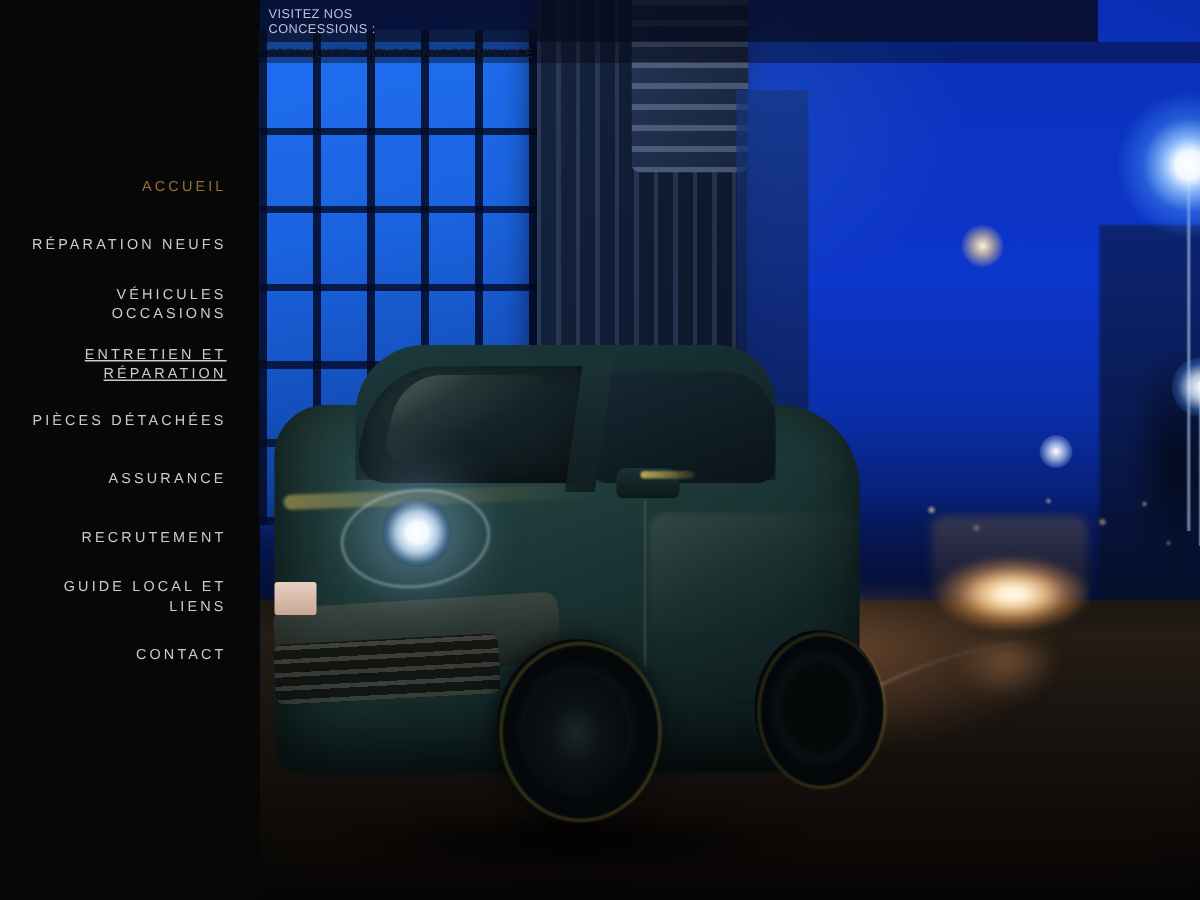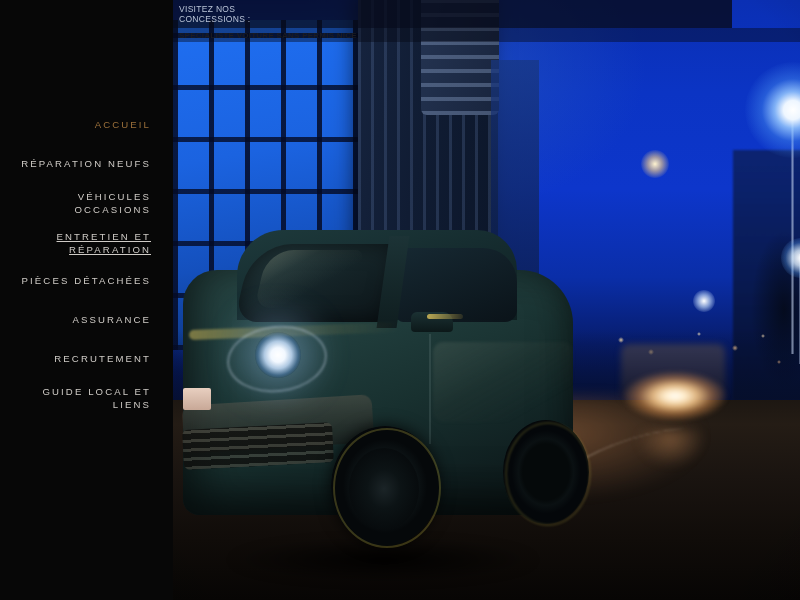--- a/index.html
+++ b/index.html
@@ -290,21 +290,21 @@
   .tn-w2{width:84px;}
   .tn-w3{width:86px;}
 
   .subbar{
     position:absolute;left:173px;top:28px;width:627px;height:14px;
     background:rgba(4,8,20,.42);
     display:flex;align-items:center;z-index:20;
   }
   .subbar-text{
     color:#1b1c22;font-size:8px;letter-spacing:.25px;padding-left:6px;
-    font-weight:bold;
+    font-weight:normal;
   }
 
   
   .sidebar{
     position:absolute;left:0;top:0;width:173px;height:600px;
     background:#070707;z-index:30;
   }
   .sidebar-nav{
     position:absolute;left:0;top:113px;width:173px;
     display:flex;flex-direction:column;
@@ -400,16 +400,17 @@
       <a class="side-item two-line" href="#">
         <span style="text-align:right">
           <span>ENTRETIEN ET</span>
           <span>RÉPARATION</span>
         </span>
       </a>
       <a class="side-item" href="#">PIÈCES DÉTACHÉES</a>
       <a class="side-item" href="#">ASSURANCE</a>
       <a class="side-item" href="#">RECRUTEMENT</a>
       <a class="side-item" href="#">GUIDE LOCAL ET LIENS</a>
+      <a class="side-item" href="#">CONTACT</a>
     </nav>
   </aside>
 
 </div>
 
 </body></html>

